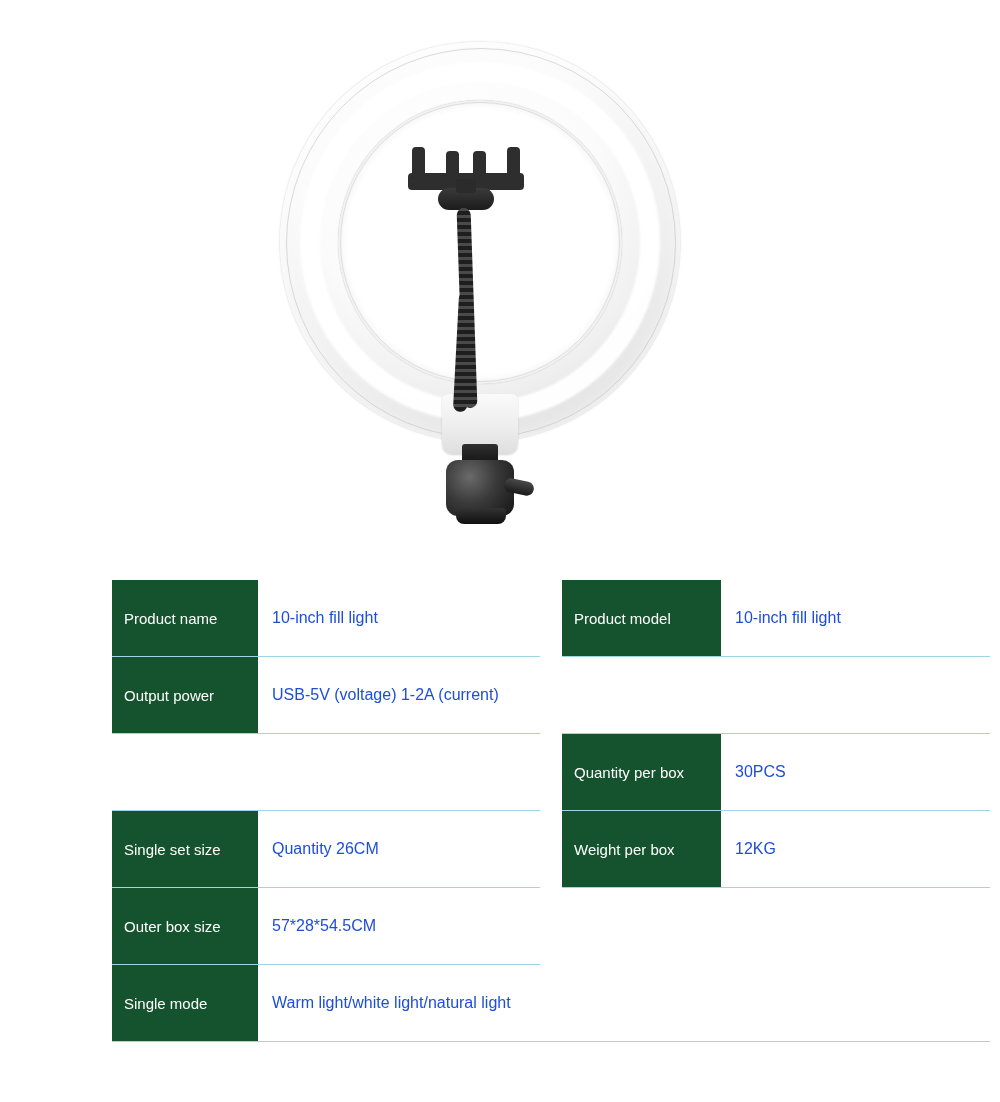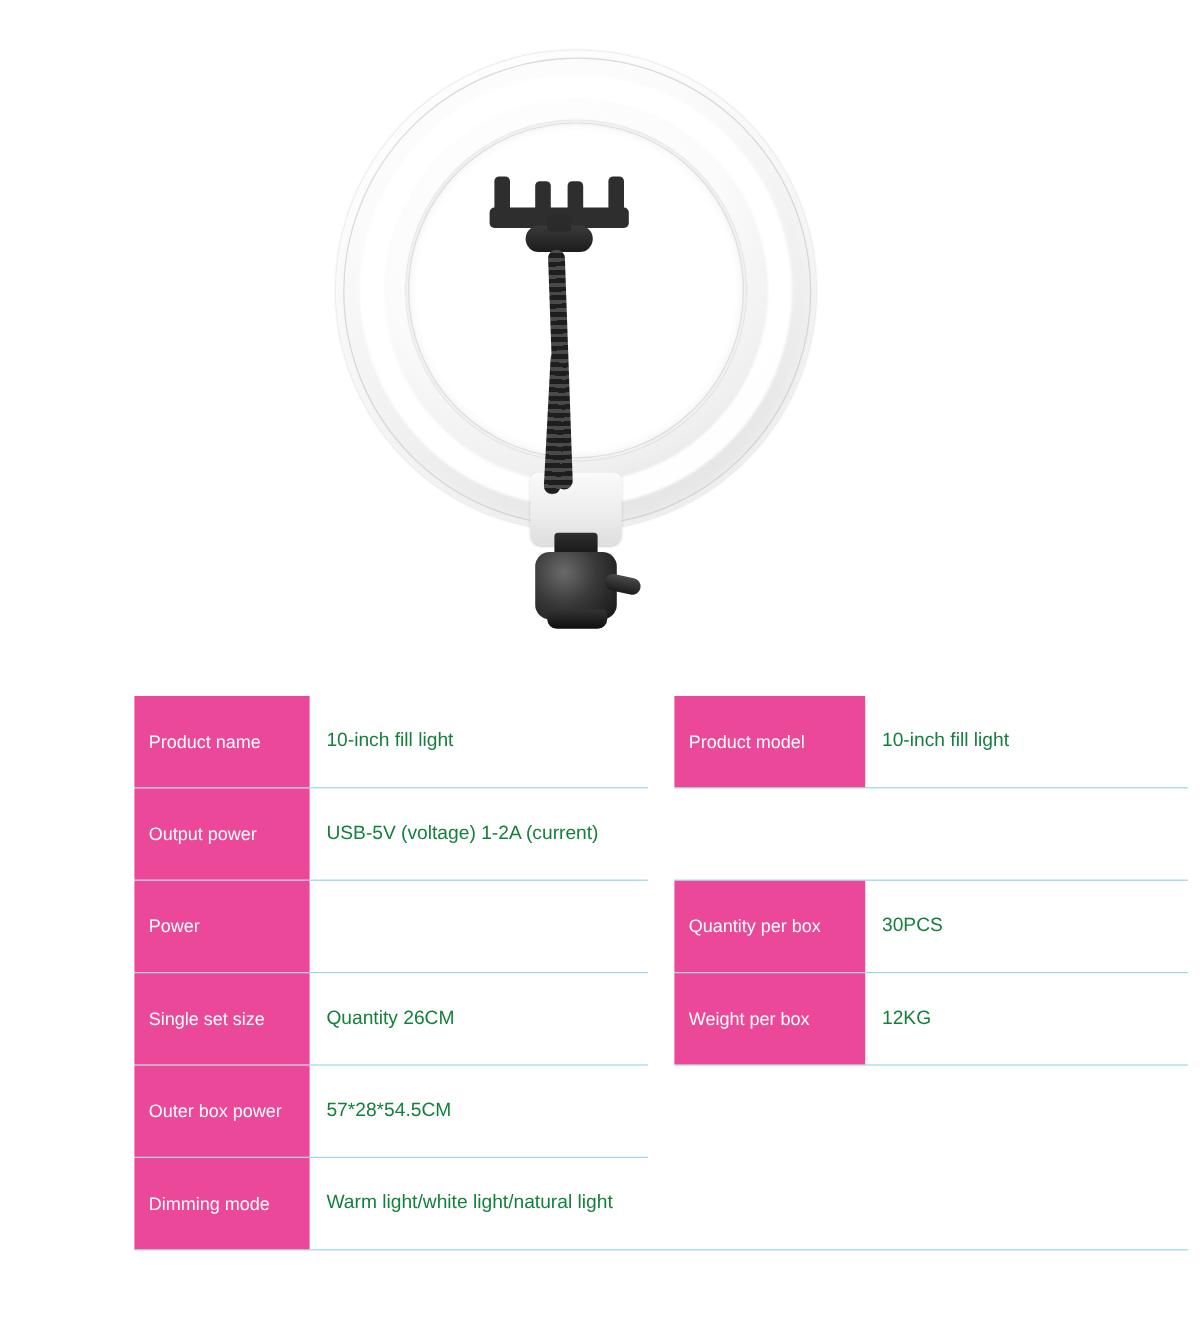--- a/index.html
+++ b/index.html
@@ -202,38 +202,38 @@
     display: flex;
     flex-direction: column;
   }
   .spec-row {
     display: flex;
     align-items: stretch;
     height: 76px;
     border-bottom: 1px solid #9fd4e4;
   }
   .spec-label {
-    background: #ec4899;
+    background: #14532d;
     color: #ffffff;
     font-size: 15px;
     display: flex;
     align-items: center;
     padding: 0 12px;
     box-sizing: border-box;
     white-space: nowrap;
   }
   .col-left .spec-label { width: 146px; }
   .col-right .spec-label { width: 159px; }
   .spec-value {
     flex: 1;
     display: flex;
     align-items: center;
     padding: 0 0 0 14px;
     font-size: 16px;
-    color: #15803d;
+    color: #1d4ed8;
     box-sizing: border-box;
   }
   .spacer-col {
     width: 22px;
   }
   .full-row {
     margin-left: 112px;
     width: 878px;
     display: flex;
     align-items: stretch;
@@ -277,28 +277,27 @@
     <div class="spec-col col-left">
       <div class="spec-row">
         <div class="spec-label">Product name</div>
         <div class="spec-value">10-inch fill light</div>
       </div>
       <div class="spec-row">
         <div class="spec-label">Output power</div>
         <div class="spec-value">USB-5V (voltage) 1-2A (current)</div>
       </div>
       <div class="spec-row">
-        <div class="spec-label">Power</div>
       </div>
       <div class="spec-row">
         <div class="spec-label">Single set size</div>
         <div class="spec-value">Quantity 26CM</div>
       </div>
       <div class="spec-row">
-        <div class="spec-label">Outer box power</div>
+        <div class="spec-label">Outer box size</div>
         <div class="spec-value">57*28*54.5CM</div>
       </div>
     </div>
 
     <div class="spacer-col"></div>
 
     <div class="spec-col col-right">
       <div class="spec-row">
         <div class="spec-label">Product model</div>
         <div class="spec-value">10-inch fill light</div>
@@ -311,16 +310,16 @@
       </div>
       <div class="spec-row">
         <div class="spec-label">Weight per box</div>
         <div class="spec-value">12KG</div>
       </div>
     </div>
 
   </div>
 
   <div class="full-row">
-    <div class="spec-label">Dimming mode</div>
+    <div class="spec-label">Single mode</div>
     <div class="spec-value">Warm light/white light/natural light</div>
   </div>
 </div>
 
 </body></html>

